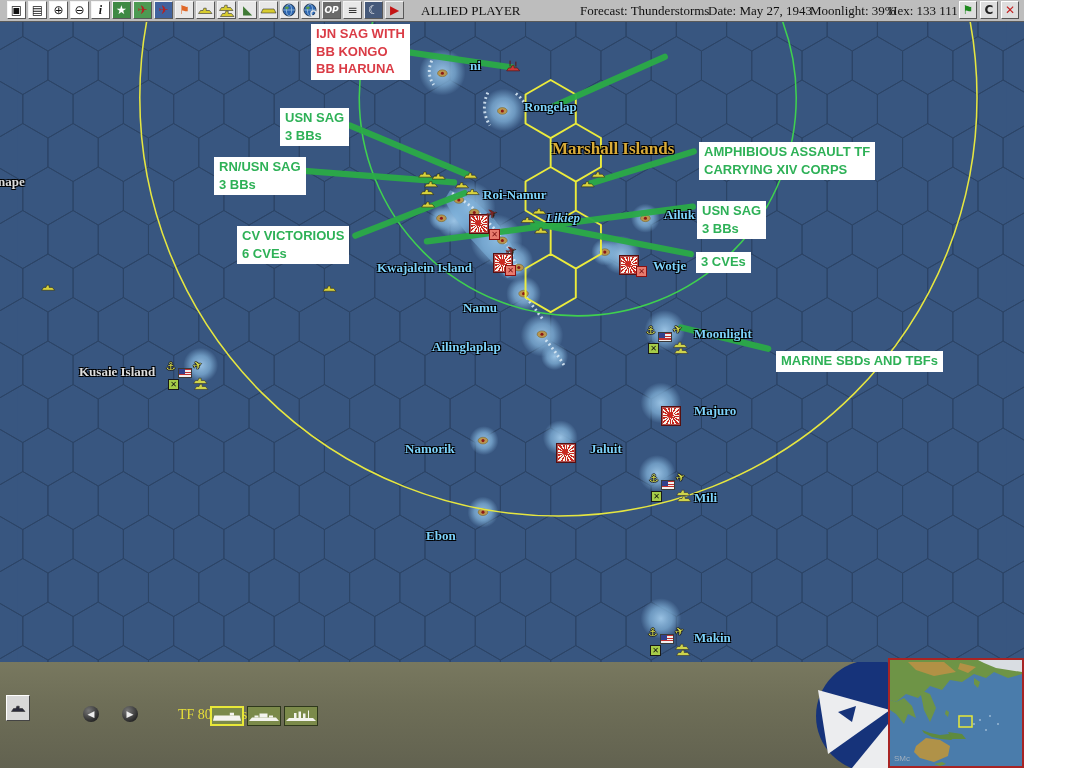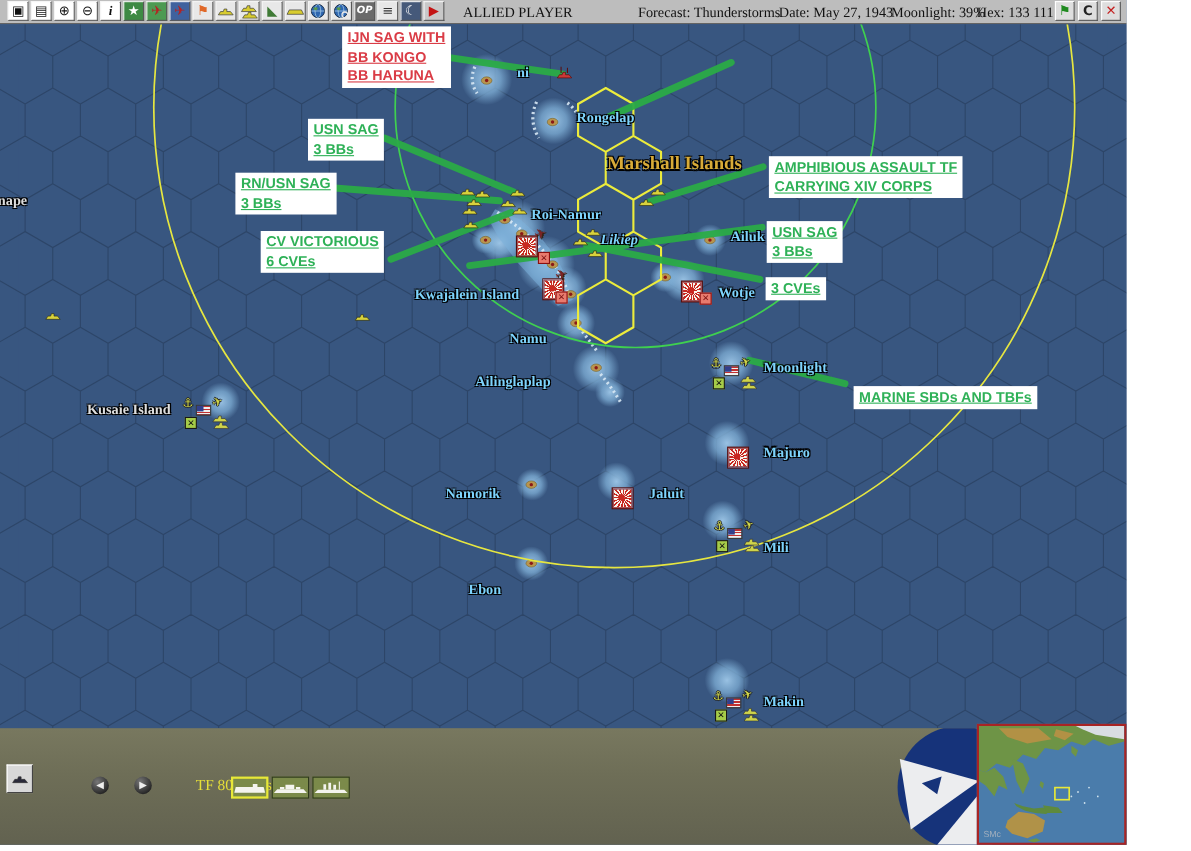--- a/index.html
+++ b/index.html
@@ -28,21 +28,21 @@
   .map{position:absolute;left:0;top:22px;width:1024px;height:640px;overflow:hidden;background:#385680;}
   #map-svg{position:absolute;left:0;top:0;}
   #overlays{position:absolute;left:0;top:0;width:1024px;height:640px;}
 
   .ilabel{position:absolute;font-family:"Liberation Serif",serif;font-weight:bold;font-size:13px;color:#7dd3fc;
           white-space:nowrap;text-shadow:1px 1px 0 #000,-1px 1px 0 #000,1px -1px 0 #000,-1px -1px 0 #000;}
   .ilabel.big{font-size:17px;color:#d8ab38;}
   .ilabel.white{color:#dedede;}
 
   .note{position:absolute;background:#ffffff;padding:1px 5px 2px 5px;
-        font:bold 13px/17.6px "Liberation Sans",sans-serif;white-space:nowrap;text-decoration:underline;}
+        font:bold 13px/17.6px "Liberation Sans",sans-serif;white-space:nowrap;}
 
   .jp{position:absolute;width:16px;height:16px;border:1px solid #b05050;box-shadow:0 0 0 1px #551010;
       background:repeating-conic-gradient(#c82820 0deg 11.25deg,#f7f3ea 11.25deg 22.5deg);}
   .jp .sun{position:absolute;left:4px;top:4px;width:6px;height:6px;border-radius:50%;background:#c82820;}
   .rbox{position:absolute;width:11px;height:11px;background:#e87b6e;border:1px solid #8a1010;box-sizing:border-box;
         color:#7c1212;font:bold 8px/9px "DejaVu Sans",sans-serif;text-align:center;}
   .jplane{position:absolute;font:13px "DejaVu Sans",sans-serif;color:#7a2424;text-shadow:1px 1px 0 #321;transform:rotate(-18deg);}
 
   .uscl{position:absolute;width:46px;height:32px;}
   .mico{position:absolute;font-family:"DejaVu Sans",sans-serif;color:#d2d84a;
@@ -358,21 +358,21 @@
             <div>BB HARUNA</div>
           </div>
           <div class="note" style="color: rgb(46, 177, 87); left: 280px; top: 86px;">
             <div>USN SAG</div>
             <div>3 BBs</div>
           </div>
           <div class="note" style="color: rgb(46, 177, 87); left: 214px; top: 135px;">
             <div>RN/USN SAG</div>
             <div>3 BBs</div>
           </div>
-          <div class="note" style="color: rgb(46, 177, 87); left: 237px; top: 188px;">
+          <div class="note" style="color: rgb(46, 177, 87); left: 237px; top: 204px;">
             <div>CV VICTORIOUS</div>
             <div>6 CVEs</div>
           </div>
           <div class="note" style="color: rgb(46, 177, 87); left: 699px; top: 120px;">
             <div>AMPHIBIOUS ASSAULT TF</div>
             <div>CARRYING XIV CORPS</div>
           </div>
           <div class="note" style="color: rgb(46, 177, 87); left: 697px; top: 179px;">
             <div>USN SAG</div>
             <div>3 BBs</div>

